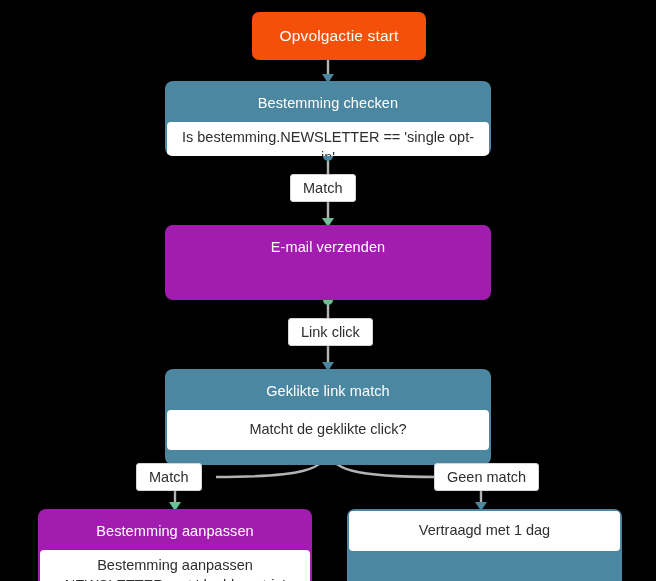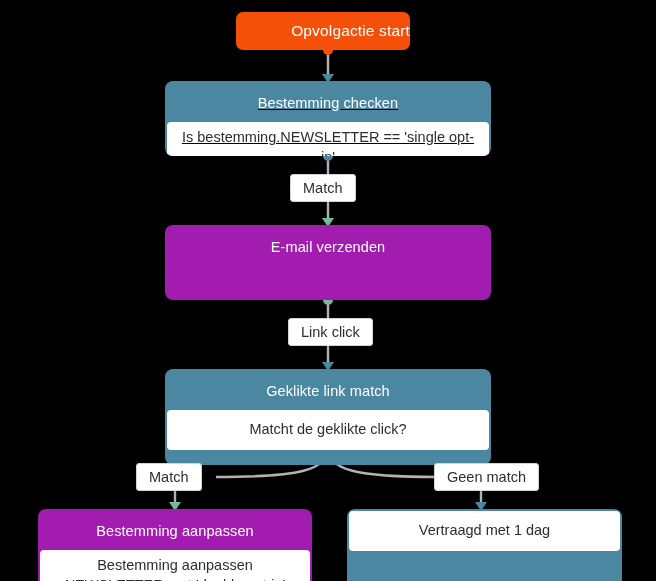--- a/index.html
+++ b/index.html
@@ -121,25 +121,25 @@
 
     <path d="M328,448 C328,470 356,477 438,477" fill="none" stroke="#b3b3b3" stroke-width="2.4"></path>
 
     <line x1="175" y1="491" x2="175" y2="508" stroke="#b3b3b3" stroke-width="2.4"></line>
     <polygon points="175,511 169,502 181,502" fill="#72bd97"></polygon>
 
     <line x1="481" y1="491" x2="481" y2="508" stroke="#b3b3b3" stroke-width="2.4"></line>
     <polygon points="481,511 475,502 487,502" fill="#4b87a0"></polygon>
   </svg>
 
-  <div class="start-node" style="left:236px; top:12px; width:174px; height:38px;justify-content:flex-end;">
+  <div class="start-node" style="left:252px; top:12px; width:174px; height:48px;">
     <span>Opvolgactie start</span>
   </div>
 
-  <div class="node blue" style="left:165px; top:81px; width:326px; height:75px;text-decoration:underline;">
+  <div class="node blue" style="left:165px; top:81px; width:326px; height:75px;">
     <div class="node-header">Bestemming checken</div>
     <div class="node-body">Is bestemming.NEWSLETTER == 'single opt-in'</div>
   </div>
 
   <div class="edge-label" style="left:290px; top:174px;">
     <span>Match</span>
   </div>
 
   <div class="node green" style="left:165px; top:225px; width:326px; height:75px;">
     <div class="node-header">E-mail verzenden</div>

